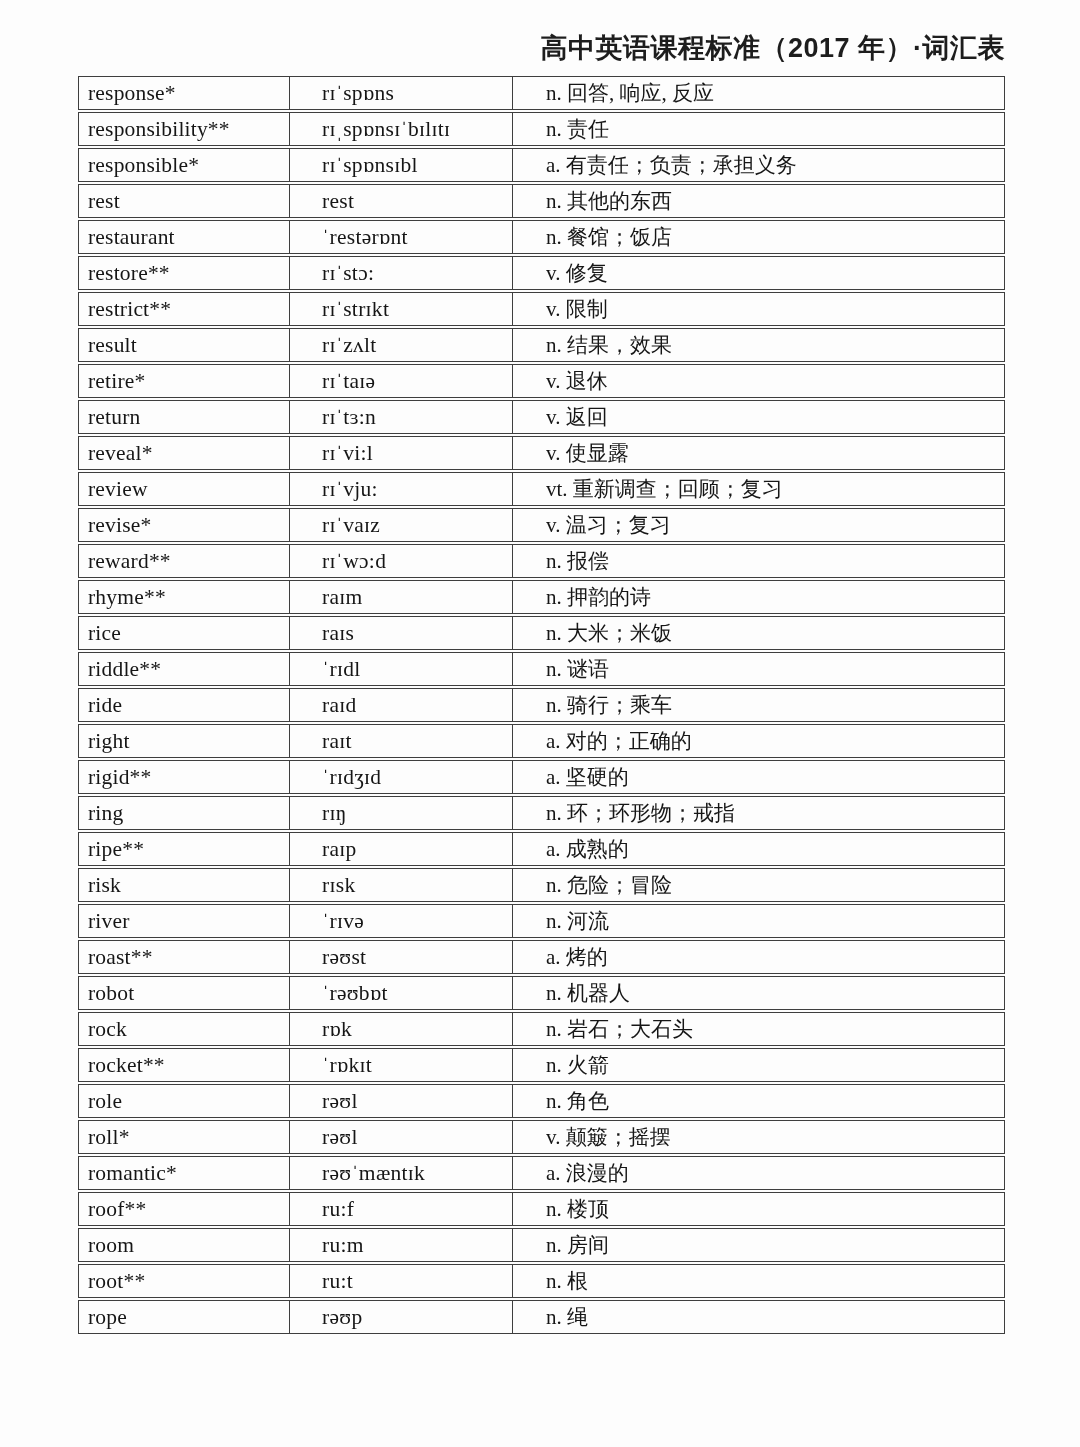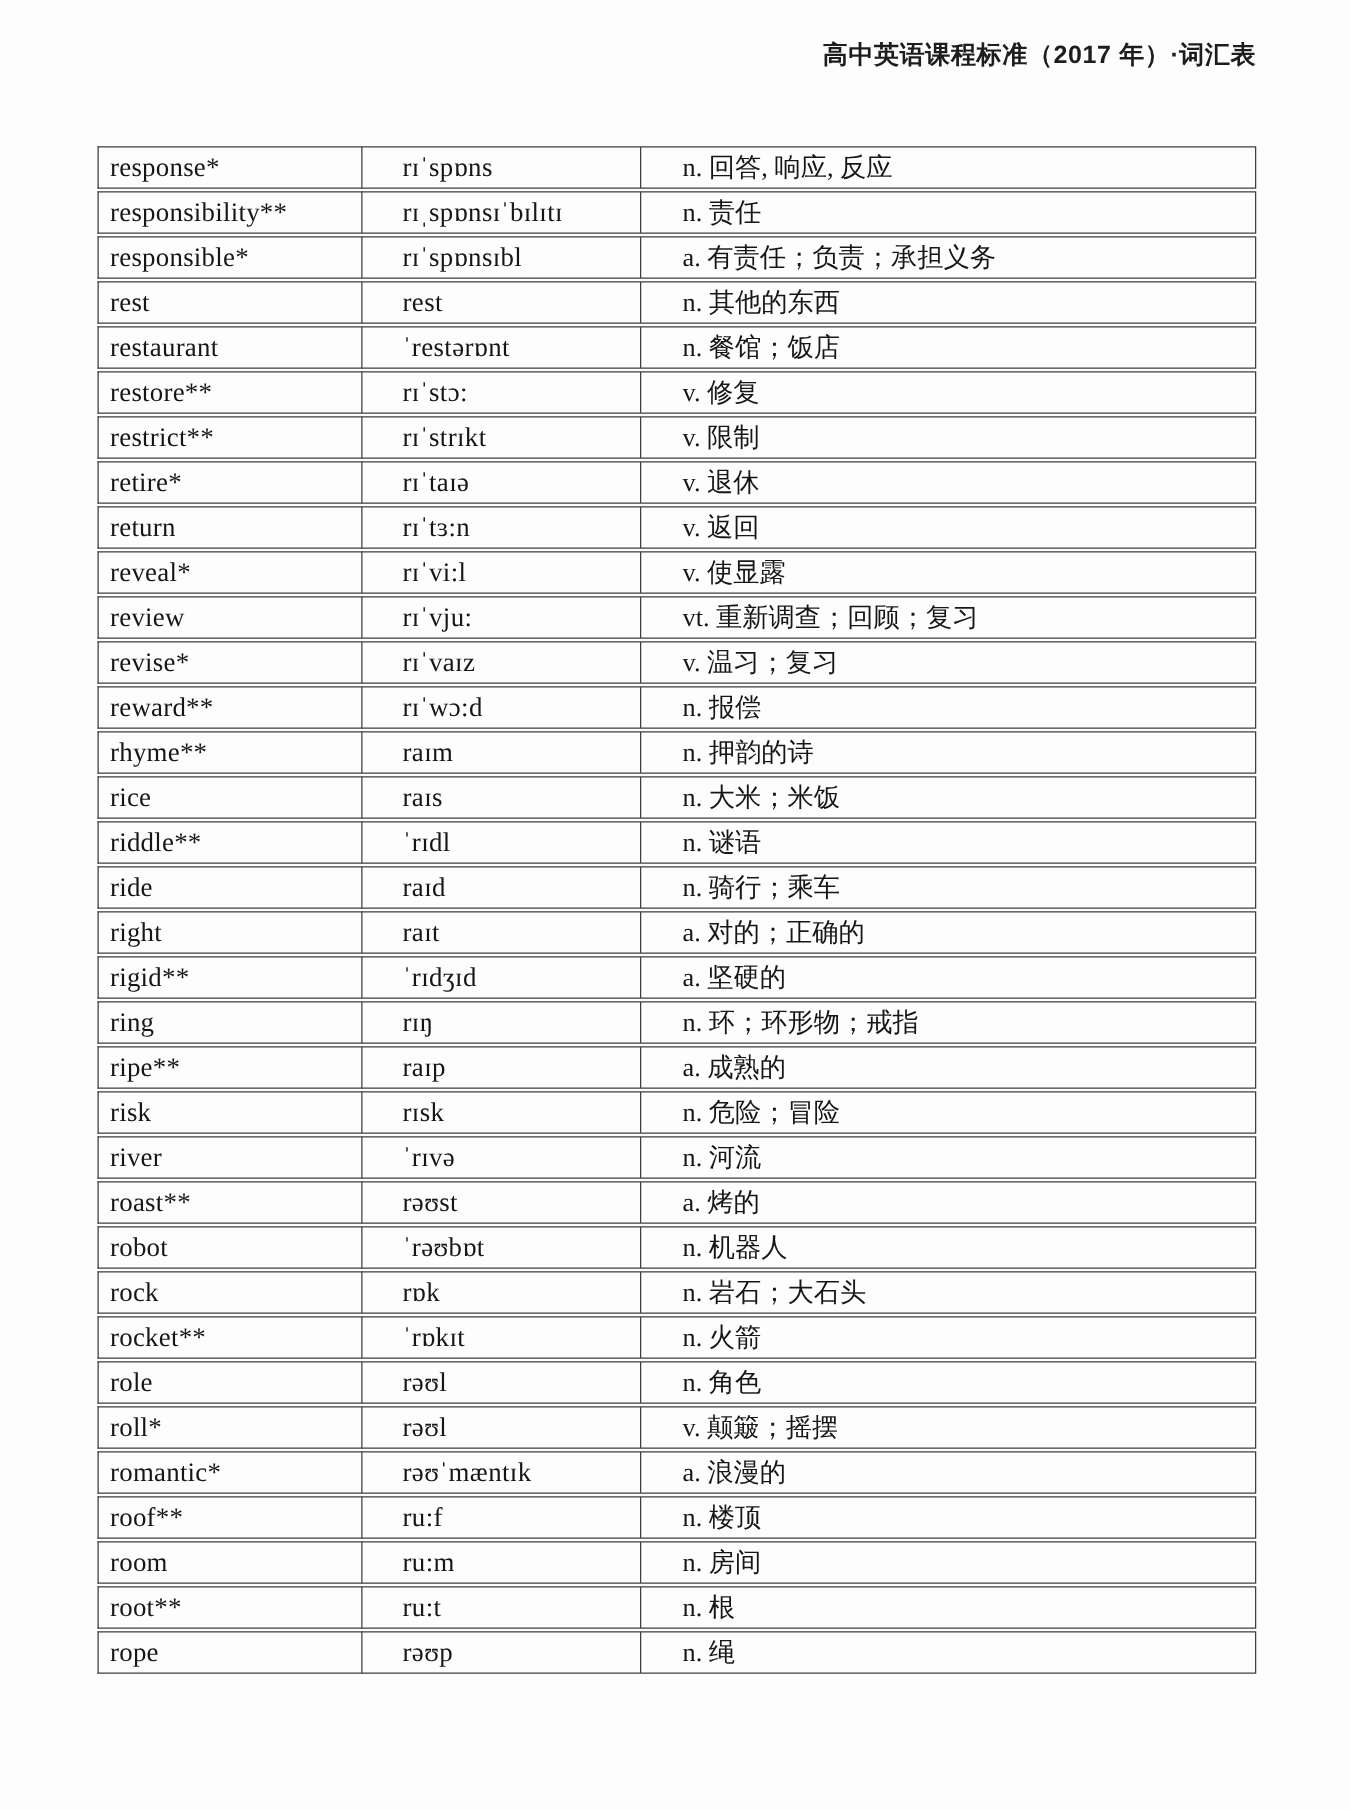--- a/index.html
+++ b/index.html
@@ -14,34 +14,33 @@
     color: #161616;
     font-family: "Liberation Serif", "DejaVu Serif", serif;
     overflow: hidden;
   }
   .page-header {
     position: absolute;
     top: 30px;
     right: 75px;
     font-family: "Liberation Sans", "DejaVu Sans", sans-serif;
     font-weight: 600;
-    font-size: 20px;
+    font-size: 27px;
     letter-spacing: 0.5px;
     color: #1d1d1d;
     white-space: nowrap;
   }
   table.vocab-table {
     position: absolute;
     left: 78px;
     top: 74px;
     width: 927px;
     table-layout: fixed;
     border-collapse: separate;
     border-spacing: 0 2px; 
-    margin-top: 41px;
   }
   col.c1 { width: 211px; }
   col.c2 { width: 223px; }
   col.c3 { width: 493px; }
   td {
     height: 32px;
     padding: 0 9px;
     vertical-align: middle;
     font-size: 21.5px;
     line-height: 1.05;
@@ -100,20 +99,25 @@
     <td class="c-word">restore**</td>
     <td class="c-ipa">rɪˈstɔ:</td>
     <td class="c-def">v. 修复</td>
   </tr>
       <tr>
     <td class="c-word">restrict**</td>
     <td class="c-ipa">rɪˈstrɪkt</td>
     <td class="c-def">v. 限制</td>
   </tr>
       <tr>
+    <td class="c-word">result</td>
+    <td class="c-ipa">rɪˈzʌlt</td>
+    <td class="c-def">n. 结果，效果</td>
+  </tr>
+      <tr>
     <td class="c-word">retire*</td>
     <td class="c-ipa">rɪˈtaɪə</td>
     <td class="c-def">v. 退休</td>
   </tr>
       <tr>
     <td class="c-word">return</td>
     <td class="c-ipa">rɪˈtɜ:n</td>
     <td class="c-def">v. 返回</td>
   </tr>
       <tr>

